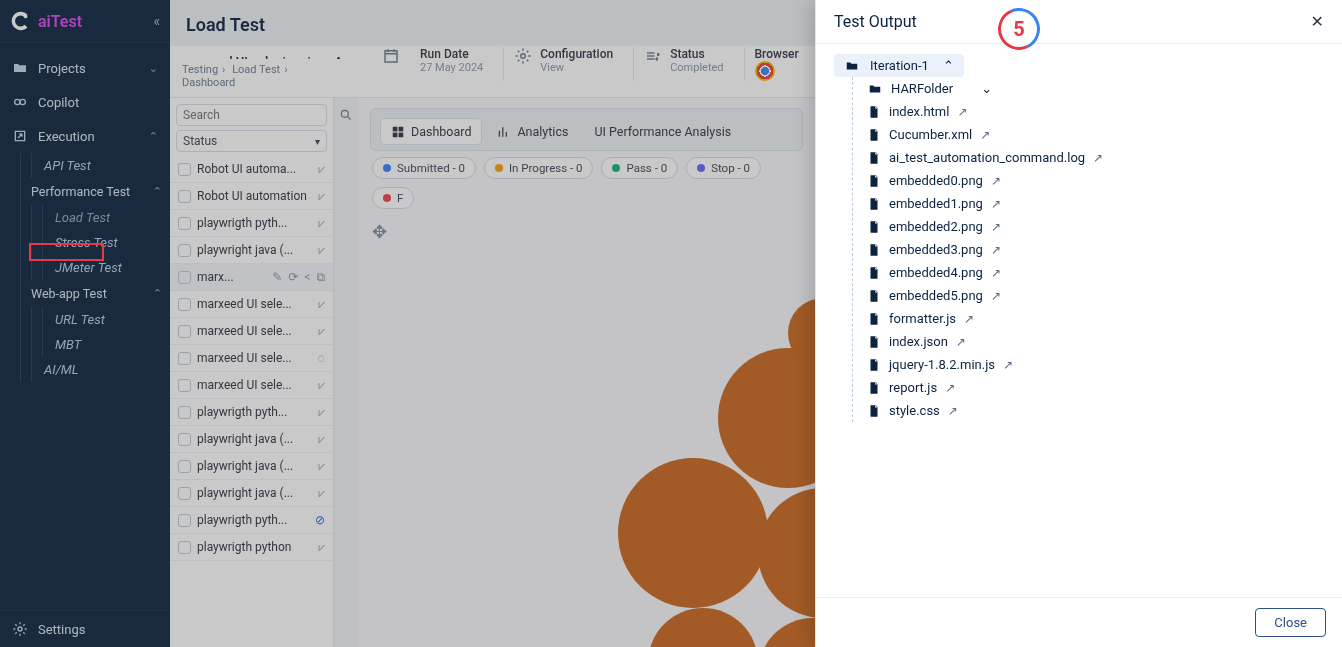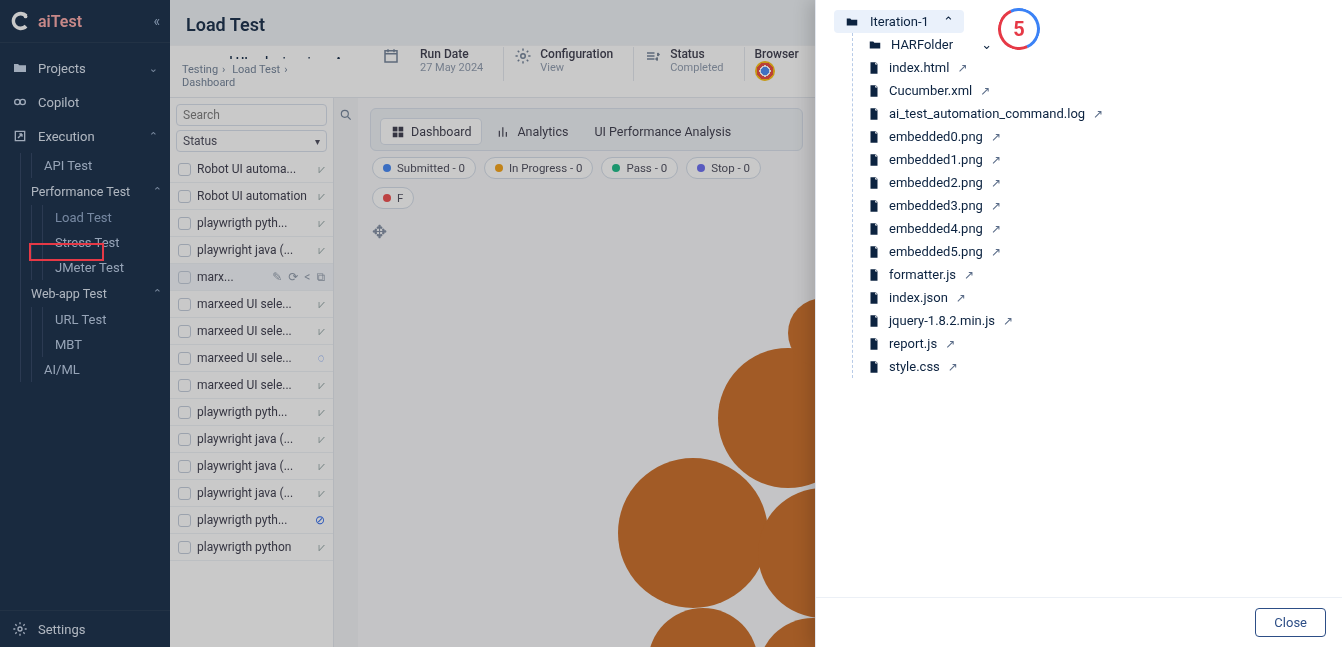--- a/index.html
+++ b/index.html
@@ -4,30 +4,30 @@
 <style>
   * { box-sizing: border-box; margin: 0; padding: 0; font-family: -apple-system, BlinkMacSystemFont, "Segoe UI", Roboto, sans-serif; }
   body { width: 1342px; height: 647px; overflow: hidden; background: #f1f3f6; position: relative; }
 
   
   .dim-overlay { position:absolute; left:0; top:0; width:815px; height:647px; background: rgba(60,60,60,0.28); z-index:50; pointer-events:none; }
 
   
   .sidebar { position:absolute; left:0; top:0; width:170px; height:647px; background:#0c2340; color:#dbe5f2; display:flex; flex-direction:column; }
   .sidebar-top { display:flex; align-items:center; justify-content:space-between; padding:10px 10px; border-bottom:1px solid rgba(255,255,255,0.05); }
-  .logo { display:flex; align-items:center; gap:6px; font-weight:600; font-size:16px; color:#fca5a5; }
+  .logo { display:flex; align-items:center; gap:6px; font-weight:600; font-size:16px; color:#d946ef; }
   .logo-mark { width:22px; height:22px; }
   .collapse-btn { color:#9db6d6; cursor:pointer; font-size:14px; }
   .nav { padding:8px 0; flex:1; overflow:hidden; }
   .nav-item { display:flex; align-items:center; padding:9px 12px; font-size:13px; color:#dbe5f2; gap:10px; cursor:pointer; }
   .nav-item .chev { margin-left:auto; font-size:11px; color:#8fa5c3; }
   .nav-sub { padding-left:28px; font-size:13px; color:#b9cce6; padding-top:5px; padding-bottom:5px; cursor:pointer; border-left:1px solid #243a5a; margin-left:20px; padding-left:12px; }
   .nav-sub-group { margin-left:20px; border-left:1px solid #243a5a; }
   .nav-sub-group .nav-item { padding: 6px 8px; font-size:12.5px; }
-  .nav-sub-group .nav-sub { margin-left:10px; }
+  .nav-sub-group .nav-sub { margin-left:10px;font-style:italic; }
   .settings-row { padding:10px 12px; font-size:13px; display:flex; gap:10px; align-items:center; color:#dbe5f2; border-top:1px solid rgba(255,255,255,0.05); }
   .icon { width:16px; height:16px; display:inline-flex; align-items:center; justify-content:center; }
 
   
   .hl { position:absolute; border:2px solid #e63946; z-index:60; pointer-events:none; }
   .hl-loadtest { left:29px; top:243px; width:75px; height:18px; }
   .hl-testoutput { left:830px; top:9px; width:140px; height:28px; }
   .hl-tree { left:828px; top:60px; width:360px; height:490px; }
 
   
@@ -378,20 +378,24 @@
     <div style="width:130px;height:130px;left:100px;top:180px"></div>
     <div style="width:110px;height:110px;left:-10px;top:300px"></div>
     <div style="width:110px;height:110px;left:100px;top:310px"></div>
     <div style="width:70px;height:70px;left:130px;top:-10px"></div>
   </div>
 </div>
 
 <div class="dim-overlay"></div>
 
 <div class="right">
+  <div class="right-header">
+    <span class="right-title">Test Output</span>
+    <span class="close-x">✕</span>
+  </div>
   <div class="tree">
     <div class="folder-pill" style="width:130px">
       <span>
           <svg width="16" height="14" viewBox="0 0 24 24">
             <path fill="#0c2340" d="M3 6h6l2 2h10v10H3z"></path>
           </svg>
         </span>
       <span>Iteration-1</span>
       <span style="margin-left:auto">⌃</span>
     </div>

